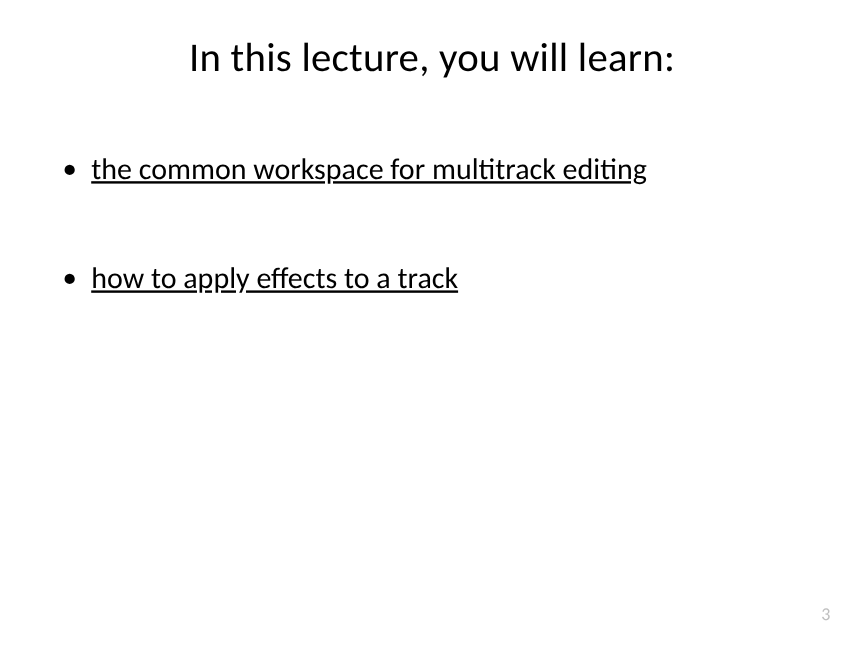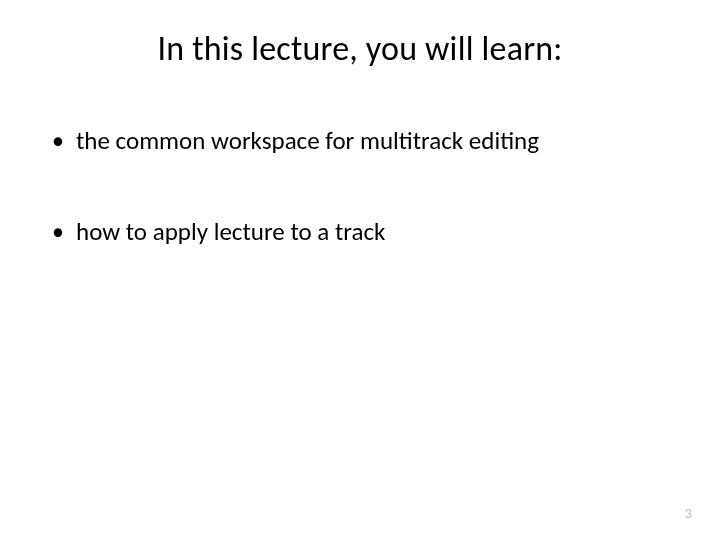--- a/index.html
+++ b/index.html
@@ -13,20 +13,21 @@
     .title {
       font-size: 34px;
       font-weight: 400;
       text-align: center;
       letter-spacing: 0.2px;
       margin-bottom: 56px;
     }
     .bullets {
       list-style: none;
       padding-left: 10px;
+      text-decoration: underline;
     }
     .bullets li {
       font-size: 25px;
       line-height: 1.3;
       margin-bottom: 58px;
       position: relative;
       padding-left: 26px;
     }
     .bullets li::before {
       content: "•";
@@ -43,16 +44,16 @@
       color: #bfbfbf;
     }
   </style>
 </head>
 <body>
 
 <div class="slide">
   <h1 class="title">In this lecture, you will learn:</h1>
   <ul class="bullets">
     <li>the common workspace for multitrack editing</li>
-    <li>how to apply lecture to a track</li>
+    <li>how to apply effects to a track</li>
   </ul>
   <div class="page-number">3</div>
 </div>
 
 </body></html>

